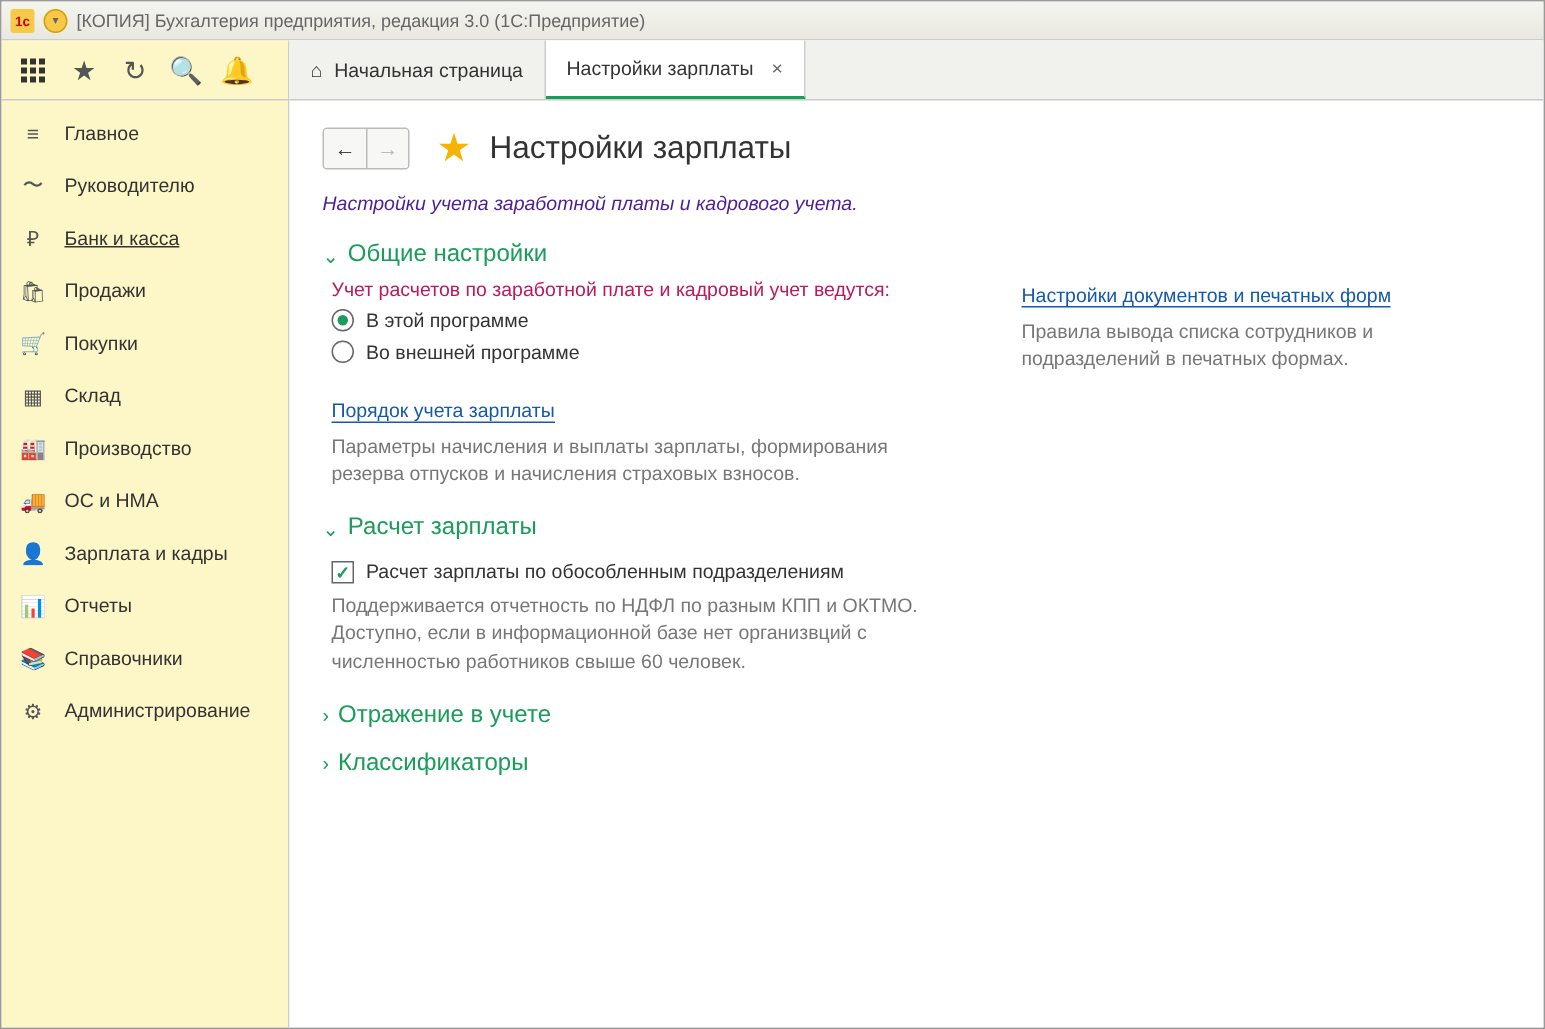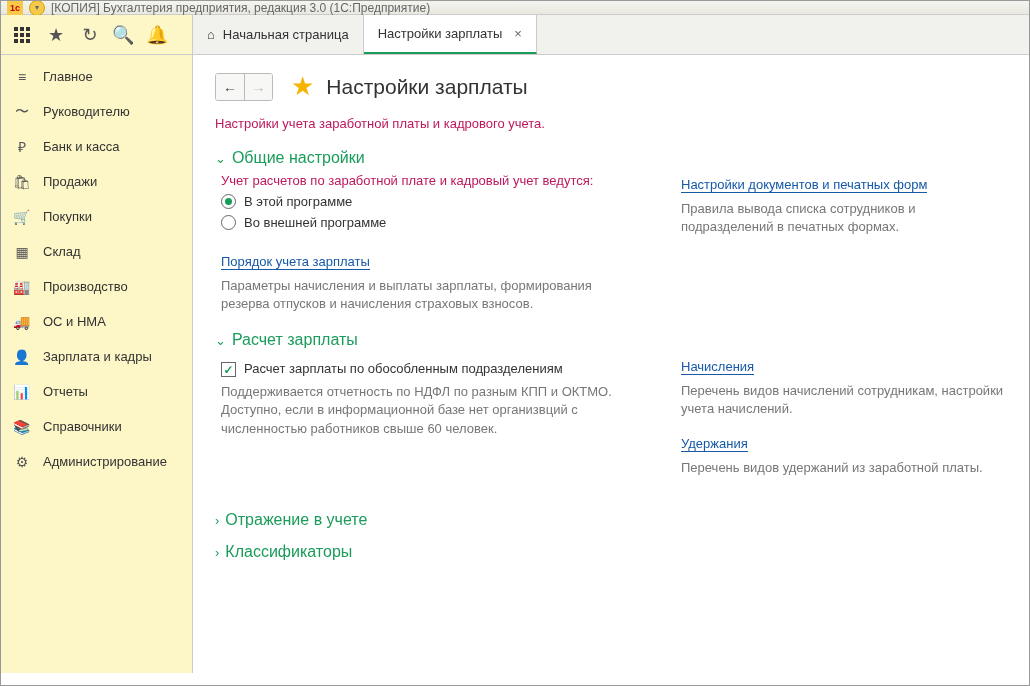--- a/index.html
+++ b/index.html
@@ -7,21 +7,21 @@
       font-family: Arial, sans-serif;
       font-size: 13px;
       color: #333;
       background: #fff;
       width: 1030px;
       height: 686px;
       overflow: hidden;
       border: 1px solid #999;
     }
     .titlebar {
-      height: 14px;
+      height: 26px;
       background: linear-gradient(to bottom, #f5f5f0, #e8e8e0);
       border-bottom: 1px solid #ccc;
       display: flex;
       align-items: center;
       padding: 0 6px;
       gap: 6px;
       font-size: 12px;
       color: #666;
     }
     .icon-1c {
@@ -80,21 +80,21 @@
     .sidebar-item {
       display: flex;
       align-items: center;
       height: 35px;
       padding: 0 12px;
       gap: 12px;
       cursor: pointer;
       color: #333;
     }
     .sidebar-item.active { font-weight: normal; }
-    .sidebar-item.active .sidebar-label { }
+    .sidebar-item.active .sidebar-label { text-decoration: underline; }
     .sidebar-icon {
       width: 18px;
       display: flex;
       justify-content: center;
       font-size: 14px;
       color: #555;
     }
     .content-area {
       flex: 1;
       display: flex;
@@ -151,21 +151,21 @@
       color: #444;
       cursor: pointer;
     }
     .navbtn + .navbtn { border-left: 1px solid #bbb; color: #bbb; }
     .star {
       font-size: 26px;
       color: #f5b400;
       margin-right: 12px;
     }
     .page-title { font-size: 21px; color: #333; font-weight: normal; }
-    .page-subtitle { color: #be185d; margin-bottom: 18px; }
+    .page-subtitle { color: #4c1d95; margin-bottom: 18px; font-style: italic; }
     .columns { display: flex; gap: 40px; }
     .col { flex: 1; min-width: 0; }
     .col-left { flex: 0 0 420px; }
     .section-header {
       display: flex;
       align-items: center;
       gap: 6px;
       color: #1a9c5a;
       font-size: 16px;
       margin-bottom: 6px;
@@ -342,34 +342,20 @@
         <span>Расчет зарплаты</span>
       </div>
       <div class="section-body columns">
         <div class="col col-left">
           <div class="checkbox-row">
             <div class="checkbox">✓</div>
             <span>Расчет зарплаты по обособленным подразделениям</span>
           </div>
           <div class="desc">Поддерживается отчетность по НДФЛ по разным КПП и ОКТМО. Доступно, если в информационной базе нет организвций с численностью работников свыше 60 человек.</div>
         </div>
-        <div class="col">
-          <div class="right-block">
-            <div class="link-block">
-              <span class="link">Начисления</span>
-            </div>
-            <div class="desc">Перечень видов начислений сотрудникам, настройки учета начислений.</div>
-          </div>
-          <div class="right-block">
-            <div class="link-block">
-              <span class="link">Удержания</span>
-            </div>
-            <div class="desc">Перечень видов удержаний из заработной платы.</div>
-          </div>
-        </div>
       </div>
 
       <div class="section-header" style="margin-top:10px;">
         <span class="chev">›</span>
         <span>Отражение в учете</span>
       </div>
       <div class="section-header" style="margin-top:14px;">
         <span class="chev">›</span>
         <span>Классификаторы</span>
       </div>

